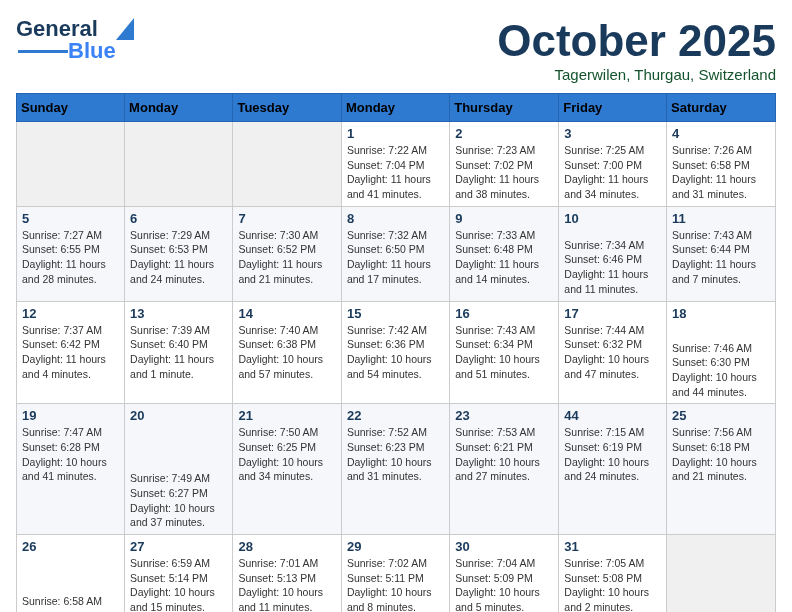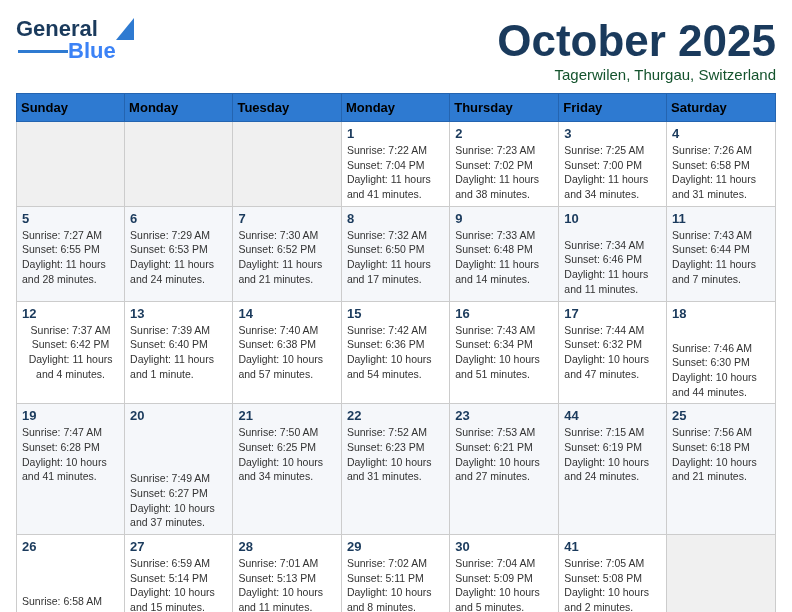--- a/index.html
+++ b/index.html
@@ -192,21 +192,21 @@
           <span class="day-num">11</span>
           <div class="day-info" style="white-space: pre-line;">Sunrise: 7:43 AM
 Sunset: 6:44 PM
 Daylight: 11 hours
 and 7 minutes.</div>
         </td>
       </tr>
       <tr>
         <td>
           <span class="day-num">12</span>
-          <div class="day-info" style="white-space: pre-line; text-align: center;">Sunrise: 7:37 AM
+          <div class="day-info" style="white-space: pre-line;">Sunrise: 7:37 AM
 Sunset: 6:42 PM
 Daylight: 11 hours
 and 4 minutes.</div>
         </td>
         <td>
           <span class="day-num">13</span>
           <div class="day-info" style="white-space: pre-line;">Sunrise: 7:39 AM
 Sunset: 6:40 PM
 Daylight: 11 hours
 and 1 minute.</div>
@@ -328,21 +328,21 @@
 and 8 minutes.</div>
         </td>
         <td>
           <span class="day-num">30</span>
           <div class="day-info" style="white-space: pre-line;">Sunrise: 7:04 AM
 Sunset: 5:09 PM
 Daylight: 10 hours
 and 5 minutes.</div>
         </td>
         <td>
-          <span class="day-num">41</span>
+          <span class="day-num">31</span>
           <div class="day-info" style="white-space: pre-line;">Sunrise: 7:05 AM
 Sunset: 5:08 PM
 Daylight: 10 hours
 and 2 minutes.</div>
         </td>
         <td class="empty-cell"></td>
       </tr>
     </tbody>
 </table>
 

